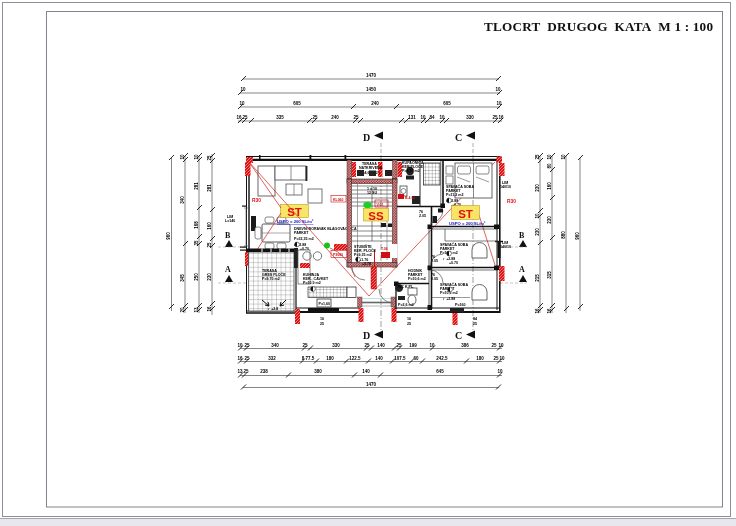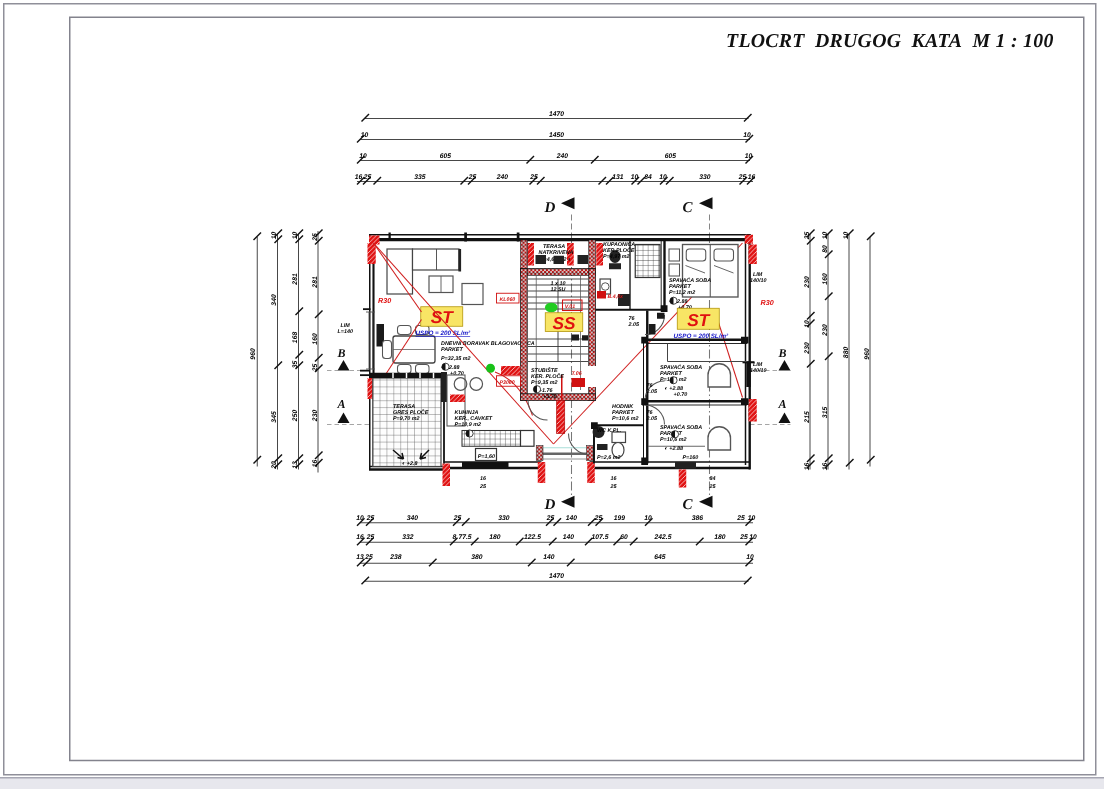--- a/index.html
+++ b/index.html
@@ -1,17 +1,17 @@
 <!DOCTYPE html>
 <html><head>
 <meta charset="utf-8">
 <style>
 html,body{margin:0;padding:0;background:#fff;}
 #page{position:relative;width:736px;height:526px;background:#ffffff;overflow:hidden;
-font-family:"Liberation Sans",sans-serif;font-style:italic;}
+font-family:"Liberation Sans",sans-serif;}
 svg{position:absolute;top:0;left:0;}
 .t3{font-size:3.6px;font-weight:bold;fill:#000;}
 .dim{font-size:4.5px;font-weight:bold;fill:#000;}
 .red3{font-size:3.5px;font-weight:bold;fill:#d01010;}
 </style>
 </head>
 <body>
 <div id="page">
 <svg width="736" height="526" viewBox="0 0 736 526">
 <defs>

